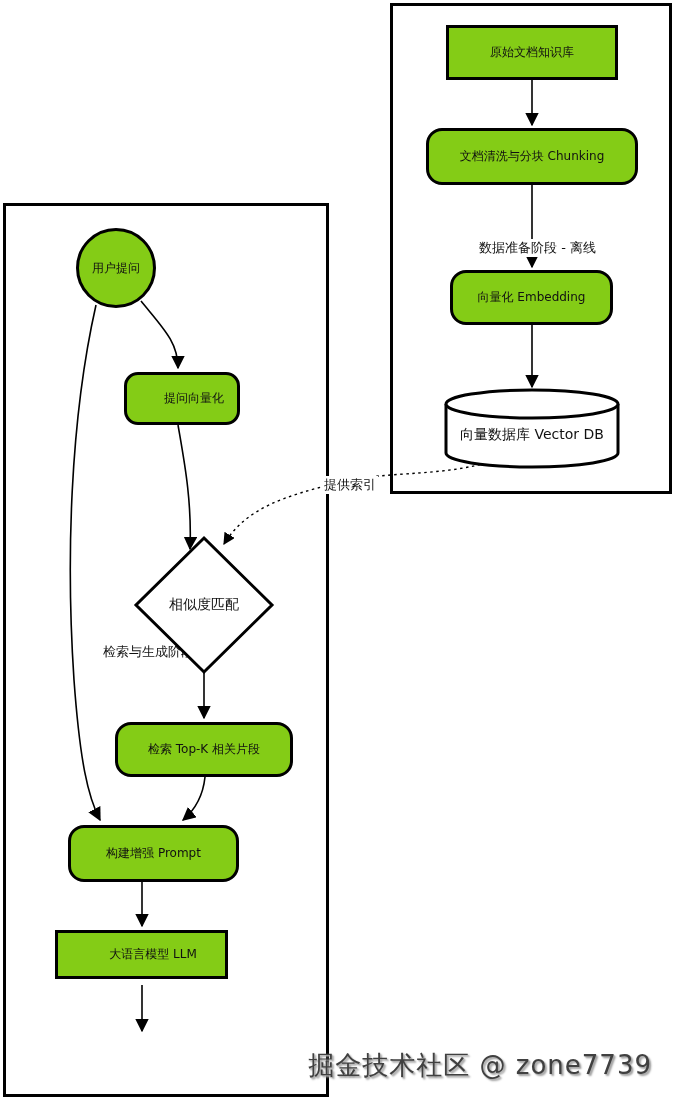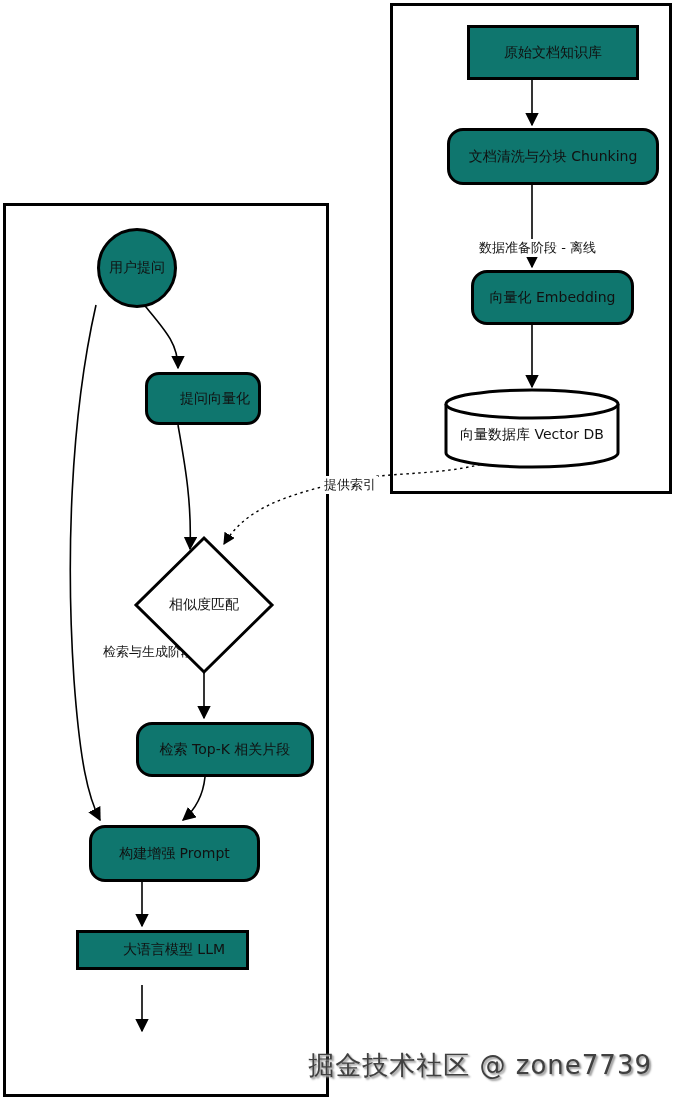--- a/index.html
+++ b/index.html
@@ -30,27 +30,26 @@
     pointer-events: none;
   }
 
   .node {
     position: absolute;
     display: flex;
     align-items: center;
     justify-content: center;
     text-align: center;
     box-sizing: border-box;
-    background: #0f766e;
+    background: #84cc16;
     border: 3px solid #000;
-    font-size: 14px;
+    font-size: 12px;
     line-height: 1.25;
     z-index: 3;
     white-space: nowrap;
-    margin-left: 21px;
   }
   .rounded { border-radius: 16px; }
   .circle  { border-radius: 50%; }
   .stadium { border-radius: 19px; }
 
   .shape-text {
     position: absolute;
     display: flex;
     align-items: center;
     justify-content: center;
@@ -138,18 +137,18 @@
   <div class="node circle" style="left:76px; top:228px; width:80px; height:80px;">用户提问</div>
 
   <div class="node rounded" style="left:124px; top:372px; width:116px; height:53px; border-radius:14px;padding-left:24px;">提问向量化</div>
 
   <div class="shape-text" style="left:154px; top:592px; width:100px; height:26px;">相似度匹配</div>
 
   <div class="node rounded" style="left:115px; top:722px; width:178px; height:55px;">检索 Top-K 相关片段</div>
 
   <div class="node rounded" style="left:68px; top:825px; width:171px; height:57px;">构建增强 Prompt</div>
 
-  <div class="node" style="left:55px; top:930px; width:173px; height:40px;padding-left:23px;">大语言模型 LLM</div>
+  <div class="node" style="left:55px; top:930px; width:173px; height:49px;padding-left:23px;">大语言模型 LLM</div>
 
 
   <div class="watermark">掘金技术社区 @ zone7739</div>
 
 </div>
 
 </body></html>

